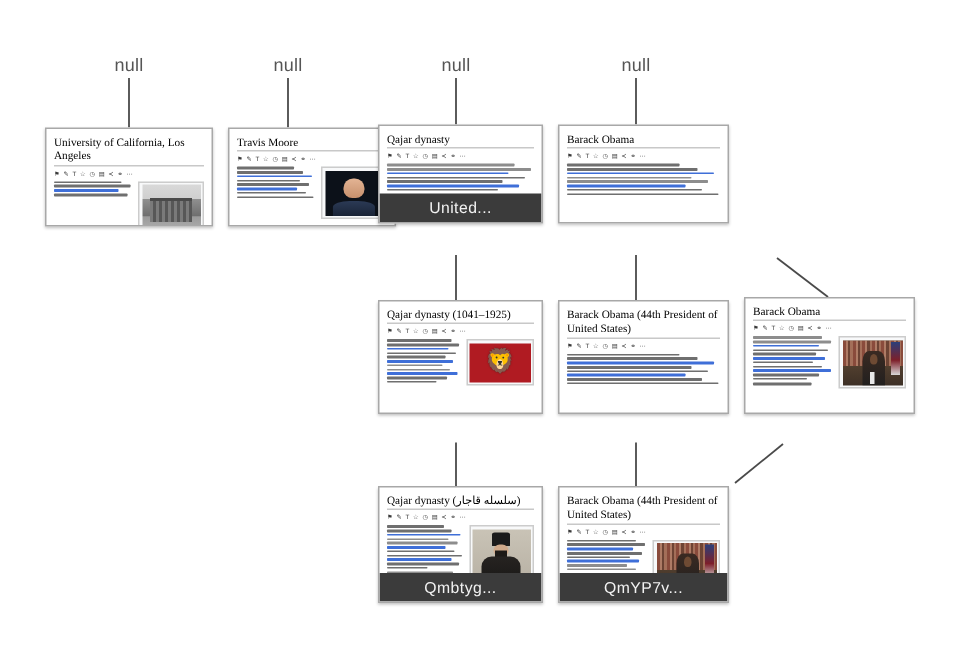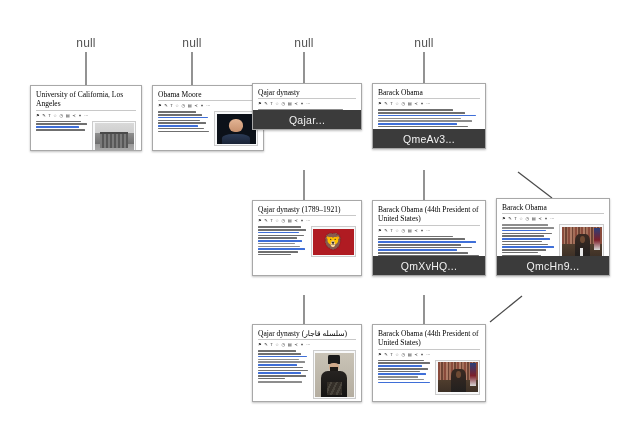--- a/index.html
+++ b/index.html
@@ -196,21 +196,21 @@
 
         </div>
         <div class="fig thumb-wrap" style="width:44%">
               <div class="ph-ucla photo"></div>
       </div>
       </div>
     </div>
   </div>
       <div class="card" style="left: 152px; top: 85px; width: 112px; height: 66px;">
     <div class="card-body">
-      <div class="wiki-title">Obama Moore</div>
+      <div class="wiki-title">Travis Moore</div>
       <div class="toolbar">
             <span class="ico">⚑</span>
             <span class="ico">✎</span>
             <span class="ico">T</span>
             <span class="ico">☆</span>
             <span class="ico">◷</span>
             <span class="ico">▤</span>
             <span class="ico">≺</span>
             <span class="ico">⚭</span>
             <span class="ico">⋯</span>
@@ -229,21 +229,21 @@
               </div>
 
         </div>
         <div class="fig thumb-wrap" style="width:44%">
               <div class="ph-portrait photo"></div>
 
       </div>
       </div>
     </div>
   </div>
-      <div class="card" style="left: 252px; top: 83px; width: 110px; height: 47px;">
+      <div class="card" style="left: 252px; top: 83px; width: 110px; height: 66px;">
     <div class="card-body">
       <div class="wiki-title">Qajar dynasty</div>
       <div class="toolbar">
             <span class="ico">⚑</span>
             <span class="ico">✎</span>
             <span class="ico">T</span>
             <span class="ico">☆</span>
             <span class="ico">◷</span>
             <span class="ico">▤</span>
             <span class="ico">≺</span>
@@ -260,21 +260,21 @@
                 <div class="ln " style="width:79%"></div>
                 <div class="ln l" style="width:90%"></div>
                 <div class="ln " style="width:75%"></div>
                 <div class="ln " style="width:86%"></div>
               </div>
 
         </div>
 
       </div>
     </div>
-    <div class="card-foot">Qajar...</div>
+    <div class="card-foot">United...</div>
   </div>
       <div class="card" style="left: 372px; top: 83px; width: 114px; height: 66px;">
     <div class="card-body">
       <div class="wiki-title">Barack Obama</div>
       <div class="toolbar">
             <span class="ico">⚑</span>
             <span class="ico">✎</span>
             <span class="ico">T</span>
             <span class="ico">☆</span>
             <span class="ico">◷</span>
@@ -293,25 +293,24 @@
                 <div class="ln s" style="width:92%"></div>
                 <div class="ln l" style="width:77%"></div>
                 <div class="ln " style="width:88%"></div>
                 <div class="ln " style="width:99%"></div>
               </div>
 
         </div>
 
       </div>
     </div>
-    <div class="card-foot">QmeAv3...</div>
   </div>
       <div class="card" style="left: 252px; top: 200px; width: 110px; height: 76px;">
     <div class="card-body">
-      <div class="wiki-title">Qajar dynasty (1789–1921)</div>
+      <div class="wiki-title">Qajar dynasty (1041–1925)</div>
       <div class="toolbar">
             <span class="ico">⚑</span>
             <span class="ico">✎</span>
             <span class="ico">T</span>
             <span class="ico">☆</span>
             <span class="ico">◷</span>
             <span class="ico">▤</span>
             <span class="ico">≺</span>
             <span class="ico">⚭</span>
             <span class="ico">⋯</span>
@@ -365,21 +364,20 @@
                 <div class="ln " style="width:92%"></div>
                 <div class="ln l" style="width:77%"></div>
                 <div class="ln " style="width:88%"></div>
                 <div class="ln " style="width:99%"></div>
               </div>
 
         </div>
 
       </div>
     </div>
-    <div class="card-foot">QmXvHQ...</div>
   </div>
       <div class="card" style="left: 496px; top: 198px; width: 114px; height: 78px;">
     <div class="card-body">
       <div class="wiki-title">Barack Obama</div>
       <div class="toolbar">
             <span class="ico">⚑</span>
             <span class="ico">✎</span>
             <span class="ico">T</span>
             <span class="ico">☆</span>
             <span class="ico">◷</span>
@@ -413,21 +411,20 @@
        <div class="shelf"></div>
        <div class="flag"></div>
        <div class="figure"></div>
        <div class="face"></div>
        <div class="shirt"></div>
      </div>
 
       </div>
       </div>
     </div>
-    <div class="card-foot">QmcHn9...</div>
   </div>
       <div class="card" style="left: 252px; top: 324px; width: 110px; height: 78px;">
     <div class="card-body">
       <div class="wiki-title">Qajar dynasty (سلسله قاجار)</div>
       <div class="toolbar">
             <span class="ico">⚑</span>
             <span class="ico">✎</span>
             <span class="ico">T</span>
             <span class="ico">☆</span>
             <span class="ico">◷</span>
@@ -460,20 +457,21 @@
               <div class="ph-qajar photo">
        <div class="hat"></div>
        <div class="head"></div>
        <div class="beard"></div>
        <div class="body"></div>
        <div class="sash"></div>
      </div>
             </div>
       </div>
     </div>
+    <div class="card-foot">Qmbtyg...</div>
   </div>
       <div class="card" style="left: 372px; top: 324px; width: 114px; height: 78px;">
     <div class="card-body">
       <div class="wiki-title">Barack Obama (44th President of United States)</div>
       <div class="toolbar">
             <span class="ico">⚑</span>
             <span class="ico">✎</span>
             <span class="ico">T</span>
             <span class="ico">☆</span>
             <span class="ico">◷</span>
@@ -501,15 +499,16 @@
               <div class="ph-obama photo">
        <div class="shelf"></div>
        <div class="flag"></div>
        <div class="figure"></div>
        <div class="face"></div>
 
      </div>
       </div>
       </div>
     </div>
+    <div class="card-foot">QmYP7v...</div>
   </div>
     </div>
 </div>
 
 </body></html>

